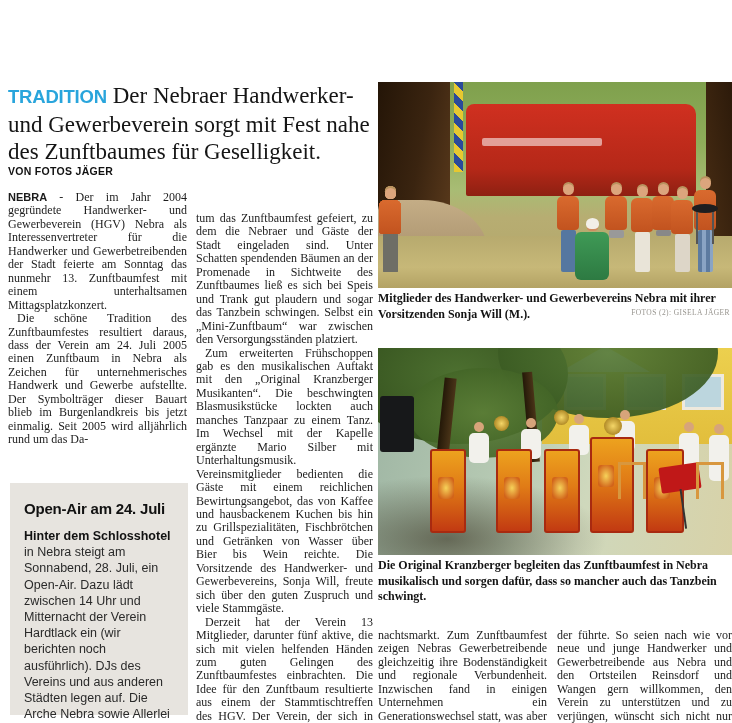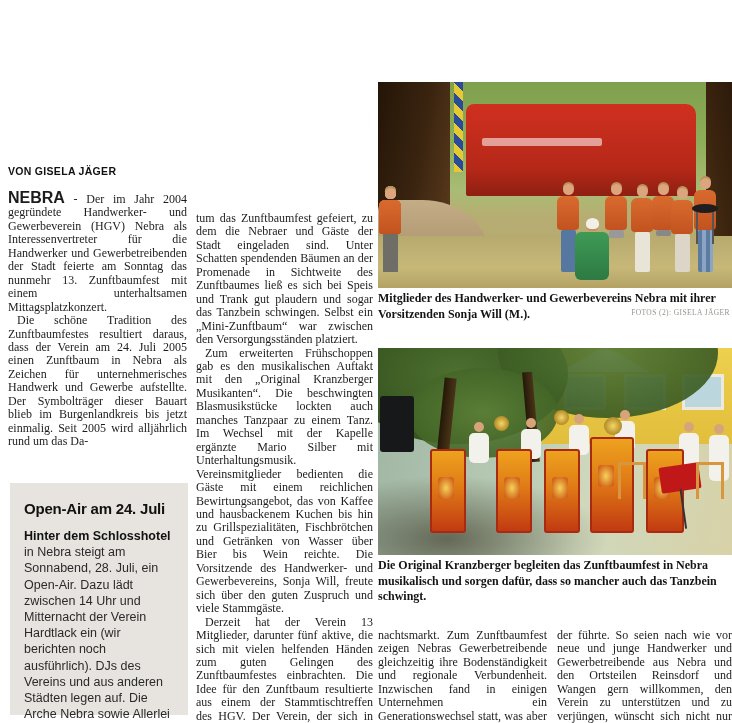--- a/index.html
+++ b/index.html
@@ -18,21 +18,21 @@
 
   
   .bodycol{position:absolute;font-size:12px;line-height:13.45px;text-align:justify;
            overflow:hidden;hyphens:auto;-webkit-hyphens:auto;color:#1c1c1c;}
   .bodycol p{margin:0;}
   .bodycol p.ind{text-indent:9px;}
   .col1{left:8px;top:191px;width:179px;height:257px;}
   .col2{left:196px;top:165px;width:177px;height:558px;margin-top:47px;}
   .col3{left:378px;top:629px;width:169px;height:94px;}
   .col4{left:557px;top:629px;width:175px;height:94px;}
-  .leadloc{font-family:"Liberation Sans",sans-serif;font-weight:700;font-size:16px;}
+  .leadloc{font-family:"Liberation Sans",sans-serif;font-weight:700;font-size:11px;}
 
   
   .infobox{position:absolute;left:10px;top:483px;width:178px;height:232px;
            background:#e7e4df;box-sizing:border-box;padding:17px 13px 0 14px;
            font-family:"Liberation Sans",sans-serif;}
   .infobox .ibtitle{font-size:15px;font-weight:700;color:#111;margin:0 0 11px 0;letter-spacing:-0.2px;}
   .infobox .ibbody{font-size:12.5px;line-height:16.2px;color:#2a2a2a;margin:0;}
   .infobox .ibbody b{color:#111;}
 
   
@@ -133,22 +133,23 @@
   .p2-stand:after{content:"";position:absolute;left:18px;top:24px;width:2px;height:40px;background:#333;}
   .p2-chair{position:absolute;width:22px;height:34px;border:3px solid #d8973e;border-bottom:none;bottom:56px;}
   .p2-chair.c1{right:86px;} .p2-chair.c2{right:8px;}
 </style>
 </head>
 <body>
 
 <div class="page">
 
 
-
-  <div class="byline">VON GISELA JÄGER</div>
+  <div class="subhead"><span class="kicker">TRADITION</span><span> Der Nebraer Handwerker- und Gewerbeverein sorgt mit Fest nahe des Zunftbaumes für Geselligkeit.</span></div>
+
+  <div class="byline">VON FOTOS JÄGER</div>
 
   <div class="bodycol col1">
     <p><span class="leadloc">NEBRA</span><span> - Der im Jahr 2004 gegründete Handwerker- und Gewerbeverein (HGV) Nebra als Interessenvertreter für die Handwerker und Gewerbetreibenden der Stadt feierte am Sonntag das nunmehr 13. Zunftbaumfest mit einem unterhaltsamen Mittagsplatzkonzert.</span></p>
     <p class="ind">Die schöne Tradition des Zunftbaumfestes resultiert daraus, dass der Verein am 24. Juli 2005 einen Zunftbaum in Nebra als Zeichen für unternehmerisches Handwerk und Gewerbe aufstellte. Der Symbolträger dieser Bauart blieb im Burgenlandkreis bis jetzt einmalig. Seit 2005 wird alljährlich rund um das Da-</p>
   </div>
 
   <div class="bodycol col2">
     <p>tum das Zunftbaumfest gefeiert, zu dem die Nebraer und Gäste der Stadt eingeladen sind. Unter Schatten spendenden Bäumen an der Promenade in Sichtweite des Zunftbaumes ließ es sich bei Speis und Trank gut plaudern und sogar das Tanzbein schwingen. Selbst ein „Mini-Zunftbaum“ war zwischen den Versorgungsständen platziert.</p>
     <p class="ind">Zum erweiterten Frühschoppen gab es den musikalischen Auftakt mit den „Original Kranzberger Musikanten“. Die beschwingten Blasmusikstücke lockten auch manches Tanzpaar zu einem Tanz. Im Wechsel mit der Kapelle ergänzte Mario Silber mit Unterhaltungsmusik. Vereinsmitglieder bedienten die Gäste mit einem reichlichen Bewirtungsangebot, das von Kaffee und hausbackenem Kuchen bis hin zu Grillspezialitäten, Fischbrötchen und Getränken von Wasser über Bier bis Wein reichte. Die Vorsitzende des Handwerker- und Gewerbevereins, Sonja Will, freute sich über den guten Zuspruch und viele Stammgäste.</p>
     <p class="ind">Derzeit hat der Verein 13 Mitglieder, darunter fünf aktive, die sich mit vielen helfenden Händen zum guten Gelingen des Zunftbaumfestes einbrachten. Die Idee für den Zunftbaum resultierte aus einem der Stammtischtreffen des HGV. Der Verein, der sich in Nebra kulturell engagiert, organisierte auch den jährlichen Weih-</p>

